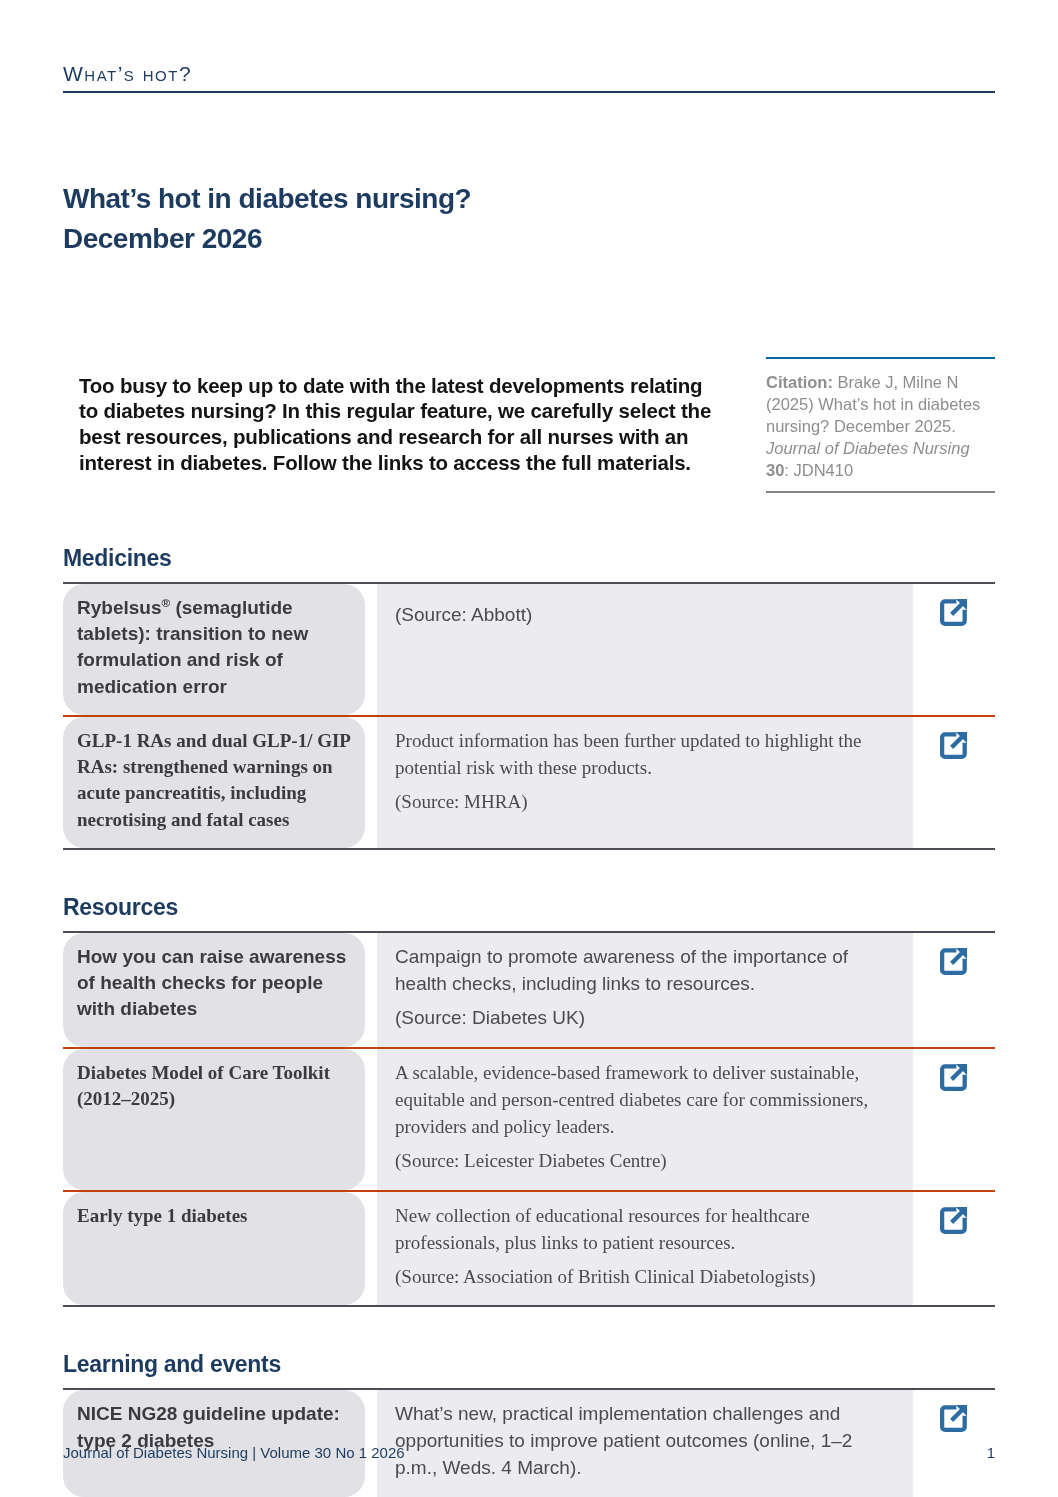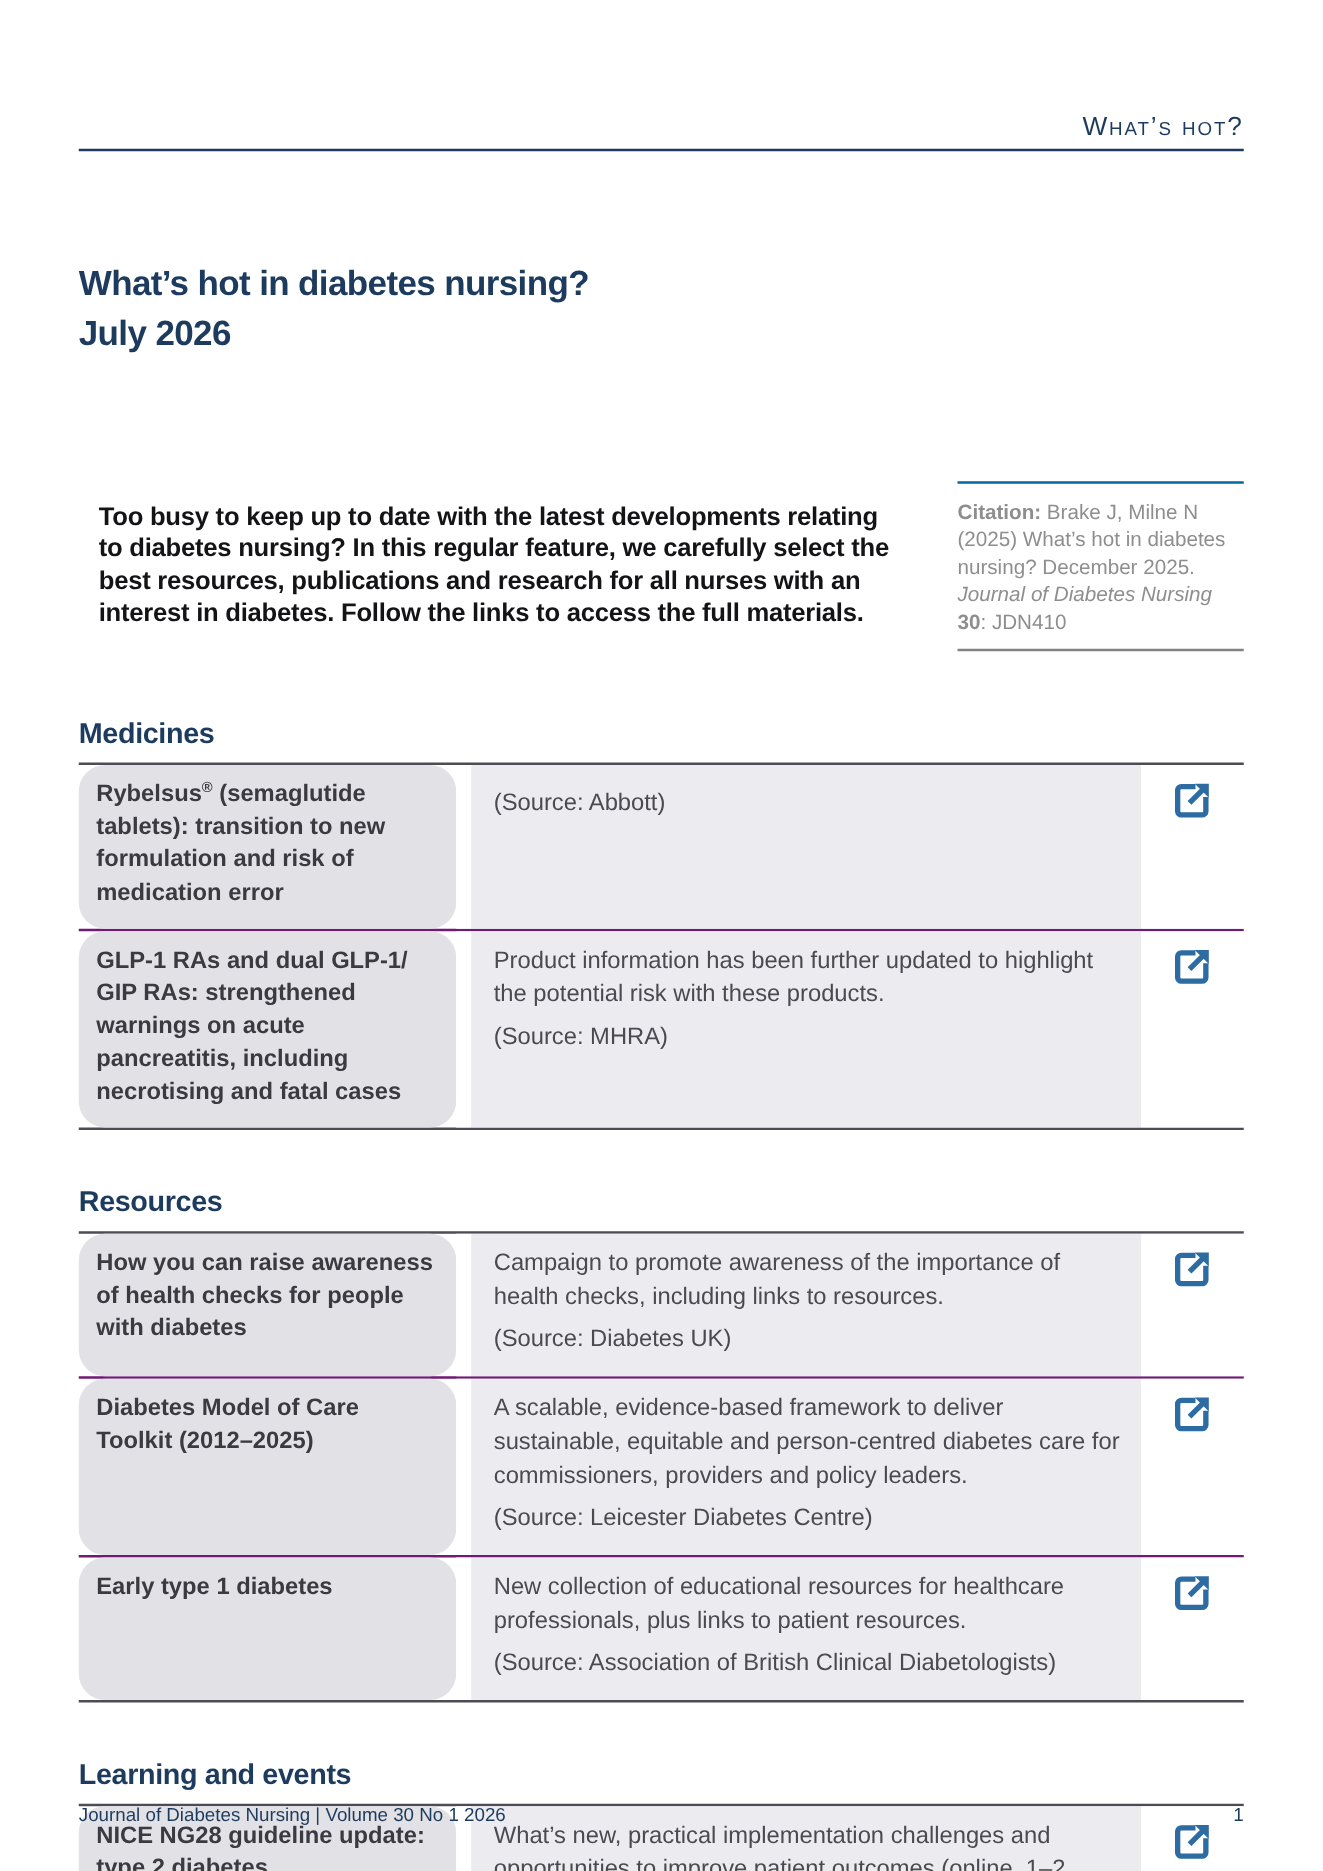--- a/index.html
+++ b/index.html
@@ -8,21 +8,21 @@
     width: 1058px;
     height: 1497px;
     background: #ffffff;
     font-family: "Liberation Sans", sans-serif;
     margin: 0 auto;
     overflow: hidden;
   }
   .inner { padding: 0 63px; }
 
   
-  .running-head-row { padding-top: 90px; text-align: right; }
+  .running-head-row { padding-top: 62px; text-align: left; }
   .running-head {
     font-variant: small-caps;
     font-size: 21px;
     letter-spacing: 1.5px;
     color: #1d3b5e;
   }
   .head-rule { margin-top: 5px; border-bottom: 2px solid #1d3b5e; }
 
   
   h1.page-title {
@@ -68,21 +68,21 @@
     letter-spacing: -0.3px;
     color: #1d3b5e;
   }
 
   
   .table {
     border-top: 2px solid #4c4c54;
     border-bottom: 2px solid #4c4c54;
   }
   .trow { display: grid; grid-template-columns: 302px 12px 536px 1fr; }
-  .trow + .trow { border-top: 2px solid #701a75; }
+  .trow + .trow { border-top: 2px solid #c2410c; font-family: Liberation Serif, serif; }
   .cell-title {
     background: #e2e2e6;
     padding: 11px 14px 15px 14px;
     font-size: 19px;
     font-weight: bold;
     line-height: 1.38;
     color: #3a3a40;
     border-radius: 21px;
   }
   .cell-title sup { font-size: 0.62em; line-height: 0; }
@@ -116,21 +116,21 @@
 <body>
 
 <div class="page">
   <div class="inner">
 
     <div class="running-head-row">
       <span class="running-head">What’s hot?</span>
     </div>
     <div class="head-rule"></div>
 
-    <h1 class="page-title"><span>What’s hot in diabetes nursing?</span><br><span>July 2026</span></h1>
+    <h1 class="page-title"><span>What’s hot in diabetes nursing?</span><br><span>December 2026</span></h1>
 
     <div class="intro-row">
       <p class="intro">Too busy to keep up to date with the latest developments relating to diabetes nursing? In this regular feature, we carefully select the best resources, publications and research for all nurses with an interest in diabetes. Follow the links to access the full materials.</p>
       <aside class="citation-box"><span class="cit-label">Citation:</span><span> Brake J, Milne N (2025) What’s hot in diabetes nursing? December 2025. </span><span class="cit-journal">Journal of Diabetes Nursing </span><span class="cit-volume">30</span><span>: JDN410</span></aside>
     </div>
 
     <section class="section first">
       <h2 class="section-heading">Medicines</h2>
       <div class="table">
 

